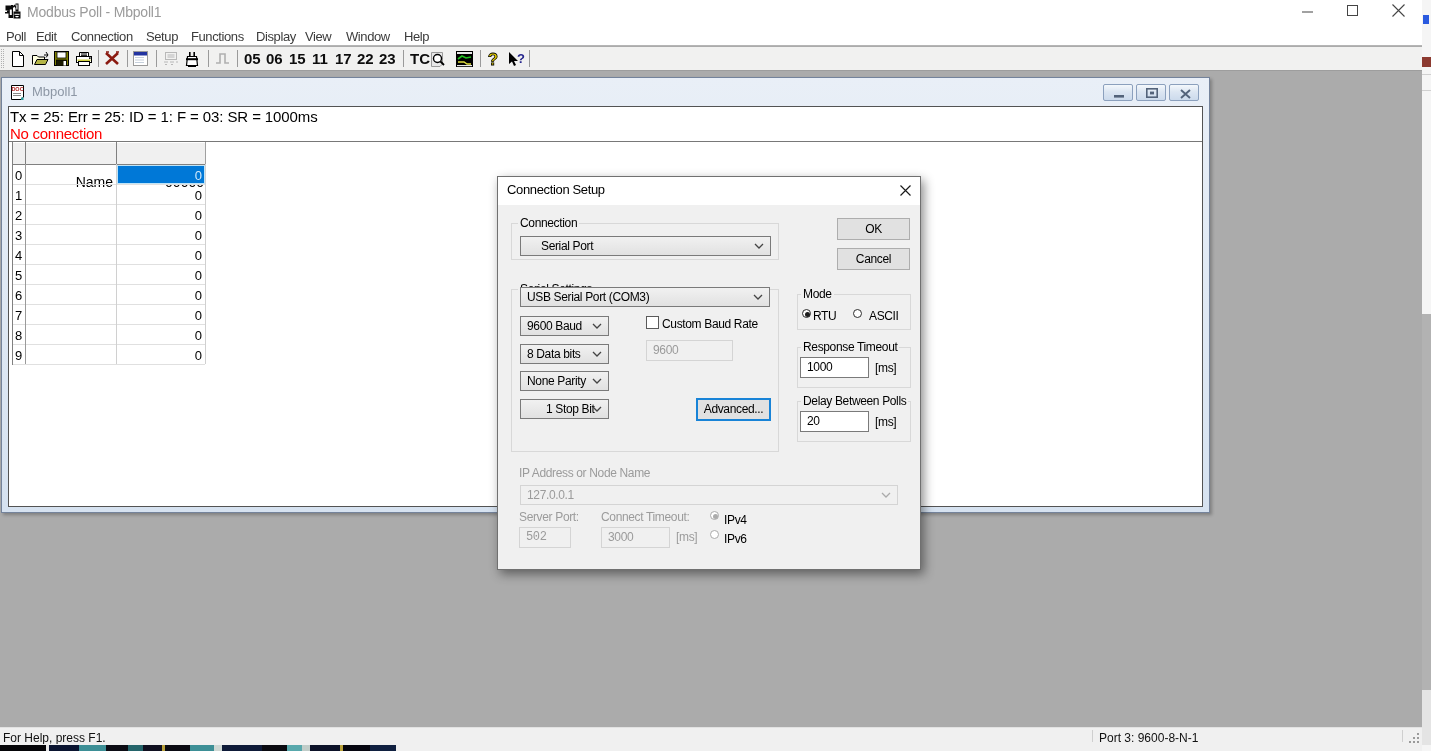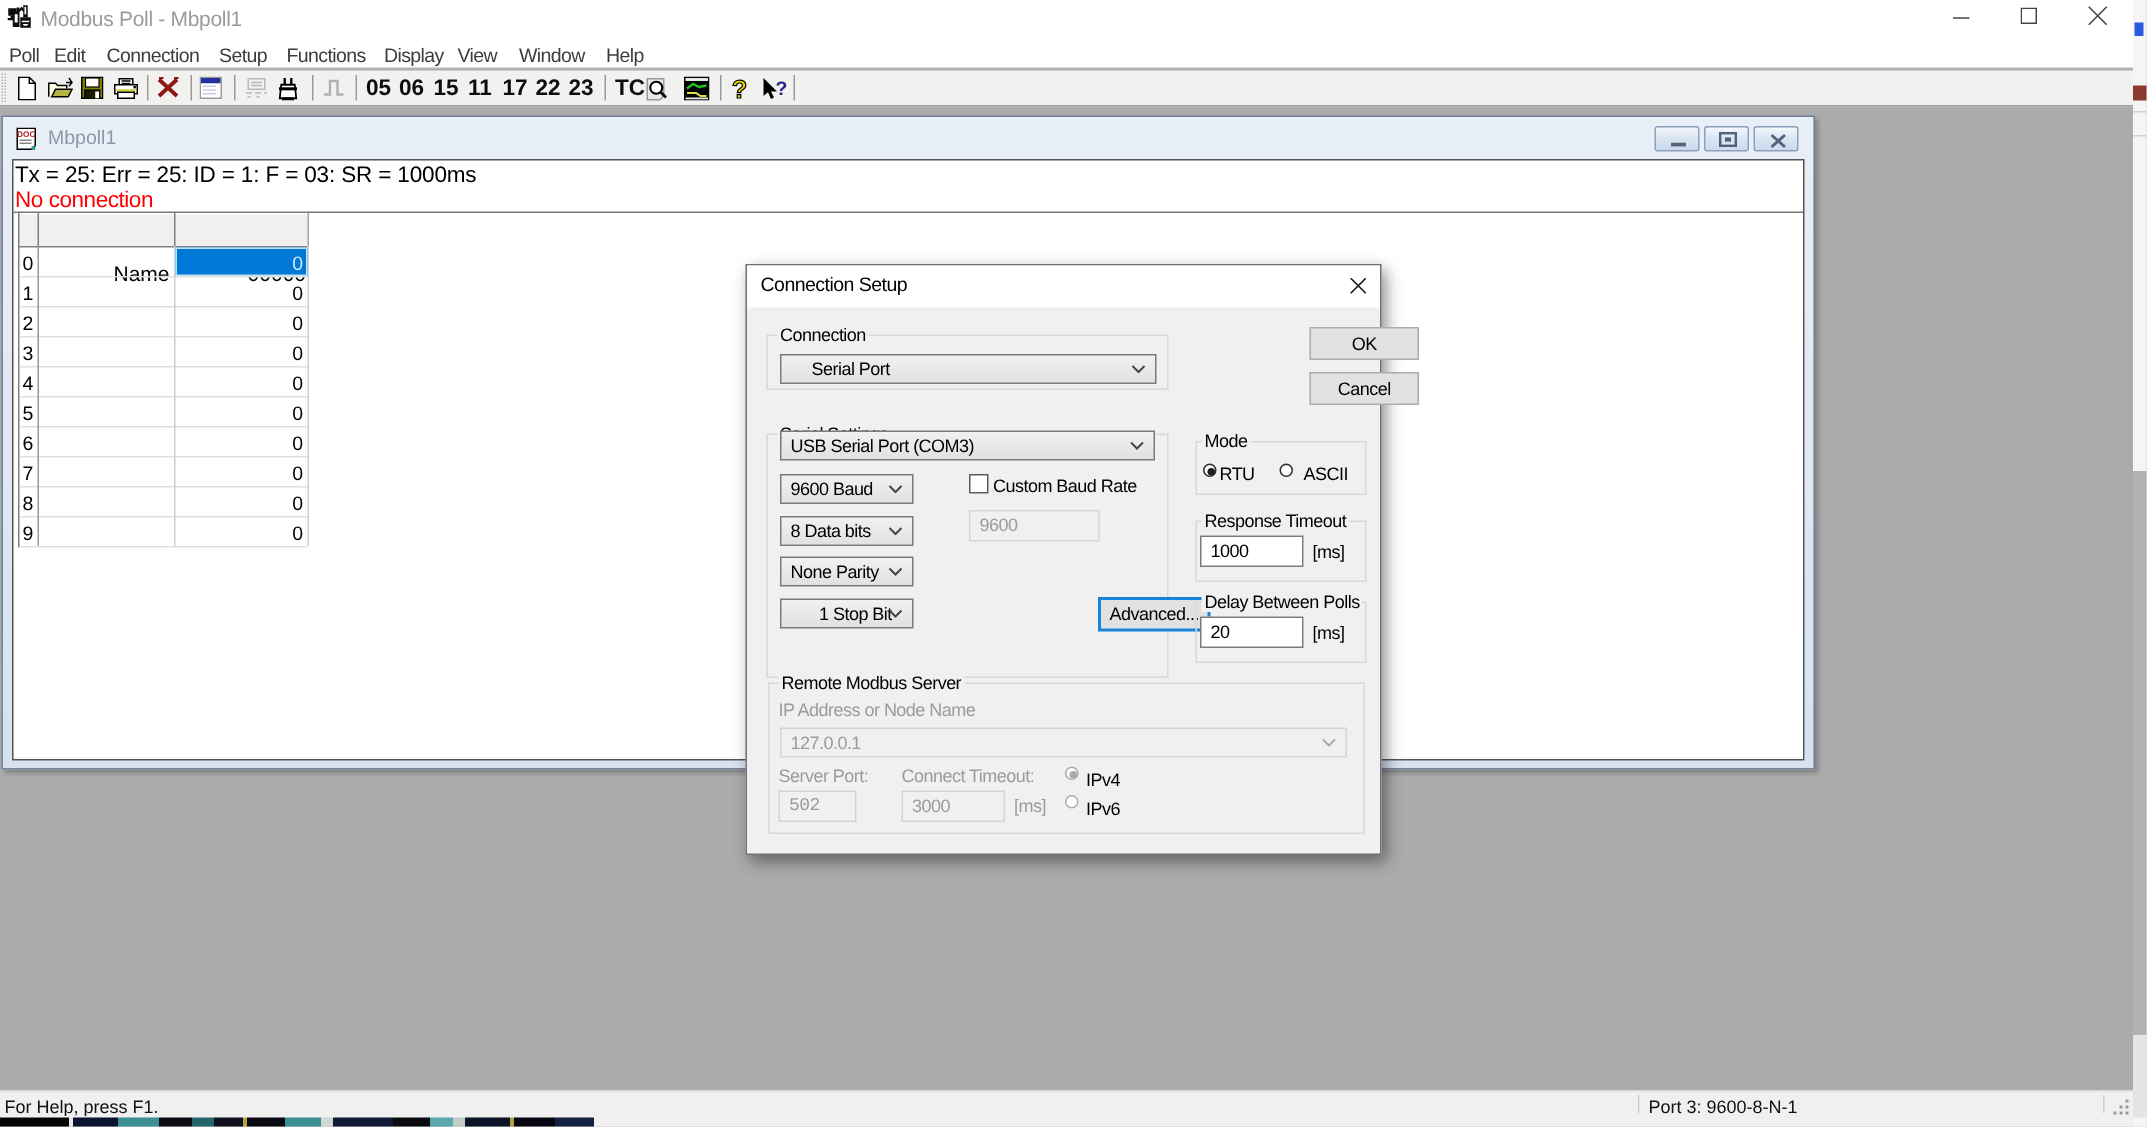--- a/index.html
+++ b/index.html
@@ -52,21 +52,21 @@
 #dlgtitle span { position:absolute; left:9px; top:5px; font-size:13px; color:#000; }
 .group { position:absolute; border:1px solid #d8d8d8; }
 .group > b { position:absolute; left:6px; top:-8px; background:#f0f0f0; padding:0 2px; font-weight:normal; font-size:12px; color:#000; white-space:nowrap; }
 .combo { position:absolute; height:20px; background:linear-gradient(#f1f1f1,#e1e1e1); border:1px solid #7a7a7a;
   font-size:12px; line-height:18px; padding-left:6px; color:#000; }
 .combo svg { position:absolute; right:6px; top:6px; }
 .combo.dis { background:#f0f0f0; border-color:#d4d4d4; color:#9b9b9b; }
 .tb { position:absolute; background:#fff; border:1px solid #7a7a7a; font-size:12px; line-height:19px; padding-left:6px; }
 .tb.dis { background:#f0f0f0; border-color:#d4d4d4; color:#9b9b9b; }
 .btn { position:absolute; width:73px; height:22px; background:#e1e1e1; border:1px solid #adadad;
-  font-size:12px; text-align:center; line-height:20px;margin-left:36px; }
+  font-size:12px; text-align:center; line-height:20px; }
 .lbl { position:absolute; font-size:12px; }
 .lbl.dis { color:#9b9b9b; }
 .radio { position:absolute; width:9px; height:9px; border:1px solid #2e2e2e; border-radius:50%; background:#fff; }
 .radio.sel::after { content:""; position:absolute; left:2px; top:2px; width:5px; height:5px; border-radius:50%; background:#1f1f1f; }
 .radio.dis { border-color:#ababab; }
 .radio.dis.sel::after { background:#ababab; }
 </style>
 </head>
 <body>
 
@@ -391,23 +391,20 @@
     </div>
   <div class="tb" style="left:302px; top:180px; width:69px; height:21px;">1000</div>
   <span class="lbl" style="left:377px; top:184px;">[ms]</span>
 
   <div class="group" style="left:299px; top:224px; width:114px; height:41px;">
       <b style="left:3px;">Delay Between Polls</b>
     </div>
   <div class="tb" style="left:302px; top:234px; width:69px; height:21px;">20</div>
   <span class="lbl" style="left:377px; top:238px;">[ms]</span>
 
-  <div class="group" style="left:14px; top:278px; width:398px; height:101px;">
-      <b>Remote Modbus Server</b>
-    </div>
   <span class="lbl dis" style="left:21px; top:289px;">IP Address or Node Name</span>
   <div class="combo dis" style="left:22px; top:308px; width:378px;">127.0.0.1
     <svg width="10" height="6" viewBox="0 0 10 6">
         <path d="M1 1 L5 5 L9 1" fill="none" stroke="#aaa" stroke-width="1.3"></path>
       </svg>
   </div>
   <span class="lbl dis" style="left:21px; top:333px;">Server Port:</span>
   <span class="lbl dis" style="left:103px; top:333px;">Connect Timeout:</span>
   <div class="radio dis sel" style="left:212px; top:334px;"></div>
   <span class="lbl" style="left:226px; top:336px;">IPv4</span>

